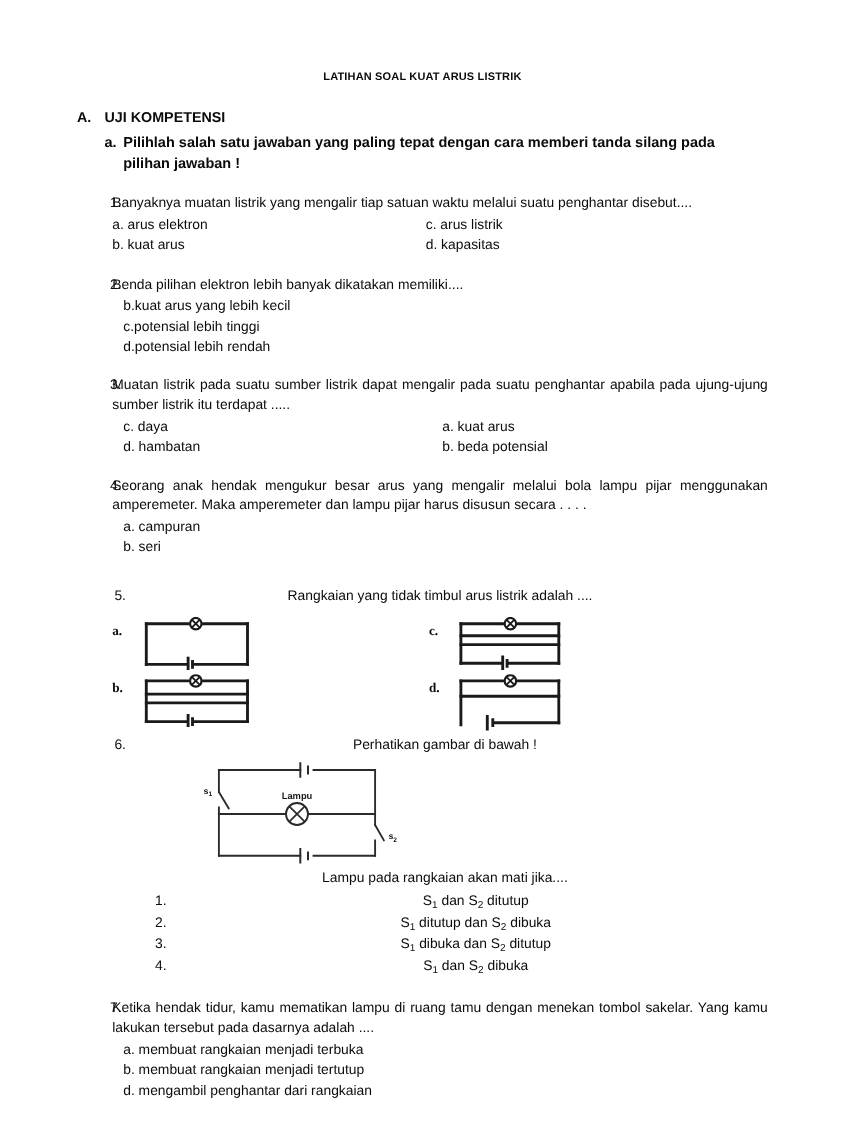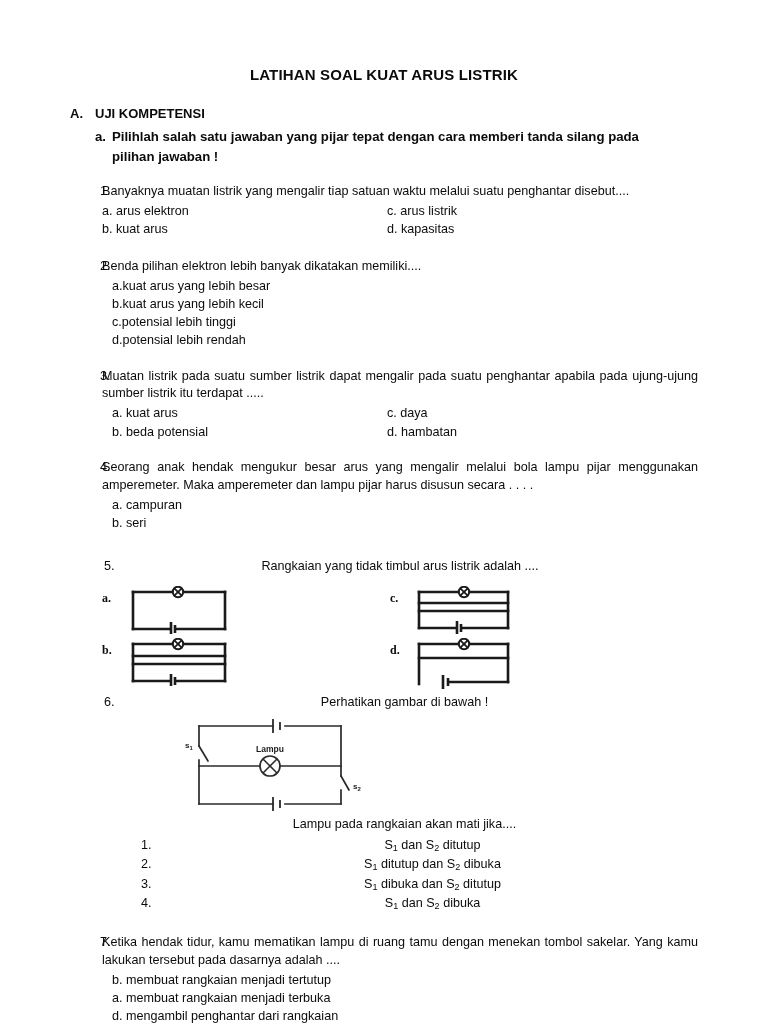--- a/index.html
+++ b/index.html
@@ -26,21 +26,21 @@
     width: 768px;
     height: 1024px;
     padding: 0;
     box-sizing: border-box;
   }
 
   
   .doc-title {
     text-align: center;
     font-weight: bold;
-    font-size: 15px;
+    font-size: 10px;
     letter-spacing: 0.15px;
     margin: 64px 0 0 0;
   }
 
   
   .section-a {
     margin-top: 20px;
     padding-left: 70px;
     position: relative;
   }
@@ -169,21 +169,21 @@
 <div class="page">
 
   <div class="doc-title">LATIHAN SOAL KUAT ARUS LISTRIK</div>
 
   <div class="section-a">
     <span class="section-a-letter">A.</span>
     <div class="section-a-title">UJI KOMPETENSI</div>
 
     <div class="instruction">
       <span class="marker">a.</span>
-      <span class="itext">Pilihlah salah satu jawaban yang pijar tepat dengan cara memberi tanda silang pada pilihan jawaban !</span>
+      <span class="itext">Pilihlah salah satu jawaban yang paling tepat dengan cara memberi tanda silang pada pilihan jawaban !</span>
     </div>
   </div>
 
   <div class="q">
     <span class="q-num">1.</span>
     <div class="q-body">
       <span class="q-stem">Banyaknya muatan listrik yang mengalir tiap satuan waktu melalui suatu penghantar disebut....</span>
       <div class="opts opts-2col">
         <div class="col col-left">
           <span class="opt">a. arus elektron</span>
@@ -194,39 +194,38 @@
         </div>
       </div>
     </div>
   </div>
 
   <div class="q" style="margin-top:19px;">
     <span class="q-num">2.</span>
     <div class="q-body" style="text-align:left;">
       <span class="q-stem">Benda pilihan elektron lebih banyak dikatakan memiliki....</span>
       <div class="opts" style="padding-left:10px;">
-        <span class="opt">a.kuat arus yang lebih besar</span>
         <span class="opt">b.kuat arus yang lebih kecil</span>
         <span class="opt">c.potensial lebih tinggi</span>
         <span class="opt">d.potensial lebih rendah</span>
       </div>
     </div>
   </div>
 
   <div class="q" style="margin-top:18px;">
     <span class="q-num">3.</span>
     <div class="q-body">
       <span class="q-stem">Muatan listrik pada suatu sumber listrik dapat mengalir pada suatu penghantar apabila pada ujung-ujung sumber listrik itu terdapat .....</span>
       <div class="opts opts-2col" style="padding-left:10px;">
-        <div class="col col-left" style="width:275px;">
+        <div class="col col-right">
+          <span class="opt">c. daya</span>
+          <span class="opt">d. hambatan</span>
+        </div><div class="col col-left" style="width:275px;">
           <span class="opt">a. kuat arus</span>
           <span class="opt">b. beda potensial</span>
-        </div><div class="col col-right">
-          <span class="opt">c. daya</span>
-          <span class="opt">d. hambatan</span>
         </div>
       </div>
     </div>
   </div>
 
   <div class="q" style="margin-top:18px;">
     <span class="q-num">4.</span>
     <div class="q-body">
       <span class="q-stem">Seorang anak hendak mengukur besar arus yang mengalir melalui bola lampu pijar menggunakan amperemeter. Maka amperemeter dan lampu pijar harus disusun secara . . . .</span>
       <div class="opts opts-2col" style="padding-left:10px;">
@@ -422,20 +421,20 @@
         </span>
       </div>
     </div>
   </div>
 
   <div class="q" style="margin-top:20px;">
     <span class="q-num">7.</span>
     <div class="q-body">
       <span class="q-stem">Ketika hendak tidur, kamu mematikan lampu di ruang tamu dengan menekan tombol sakelar. Yang kamu lakukan tersebut pada dasarnya adalah ....</span>
       <div class="opts" style="padding-left:10px; text-align:left;">
+        <span class="opt">a. membuat rangkaian menjadi terbuka</span>
         <span class="opt">b. membuat rangkaian menjadi tertutup</span>
-        <span class="opt">a. membuat rangkaian menjadi terbuka</span>
         <span class="opt">d. mengambil penghantar dari rangkaian</span>
       </div>
     </div>
   </div>
 
 </div>
 
 </body></html>

